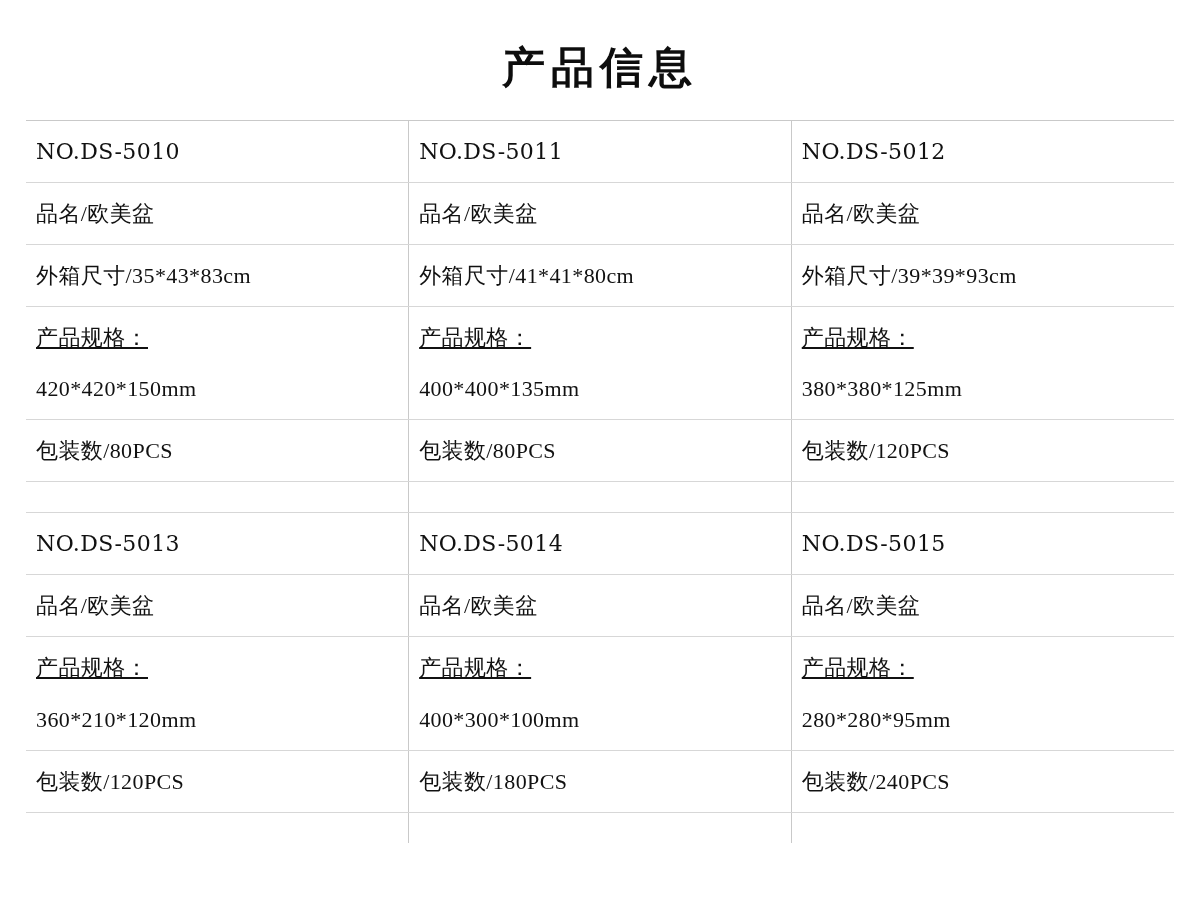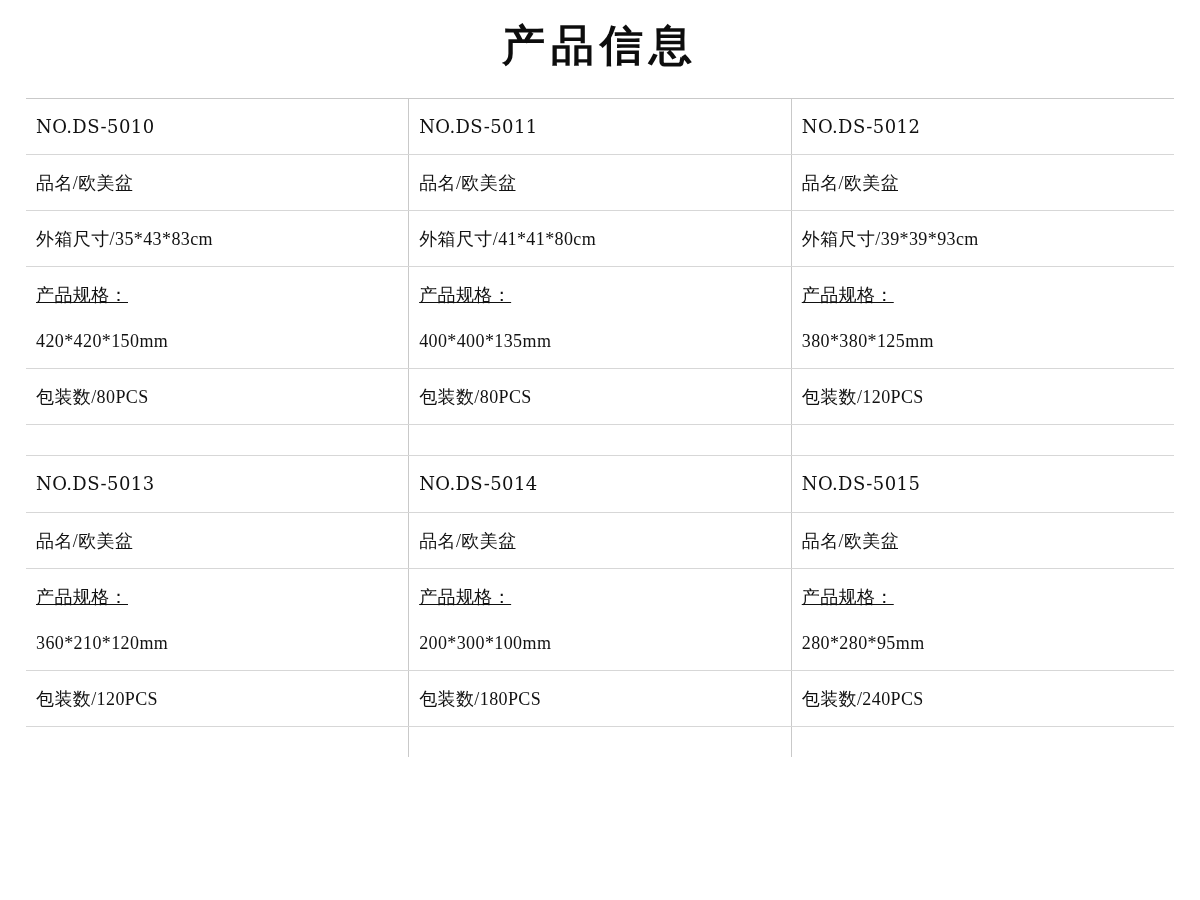--- a/index.html
+++ b/index.html
@@ -20,21 +20,21 @@
     height: 900px;
     box-sizing: border-box;
   }
   .page-title {
     text-align: center;
     font-family: "DejaVu Sans", "Liberation Sans", sans-serif;
     font-size: 43px;
     font-weight: 700;
     letter-spacing: 6px;
     color: #0d0d0d;
-    margin: 18px 0 0 0;
+    margin: 40px 0 0 0;
     line-height: 1.3;
   }
   .table-wrap {
     margin: 24px 26px 0 26px;
     width: 1148px;
   }
   table.spec {
     border-collapse: collapse;
     width: 100%;
     table-layout: fixed;
@@ -49,21 +49,21 @@
     padding: 0;
   }
   .cell.last-col {
     border-right: none;
   }
   .row-top .cell {
     border-top: 1px solid #c9c9c9;
   }
   .field {
     padding: 15px 0 14px 10px;
-    font-size: 18px;
+    font-size: 22px;
     line-height: 1.45;
     letter-spacing: 0.4px;
     min-height: 38px;
     box-sizing: border-box;
     font-family: "Liberation Serif", "DejaVu Serif", serif;
   }
   .field.mono-ish {
     font-family: "DejaVu Serif", "Liberation Serif", serif;
   }
   .field .label {
@@ -205,21 +205,21 @@
         <tr>
           <td class="cell">
             <div class="field">
               <span class="label">产品规格：</span>
               <span class="value2">360*210*120mm</span>
             </div>
           </td>
           <td class="cell">
             <div class="field">
               <span class="label">产品规格：</span>
-              <span class="value2">200*300*100mm</span>
+              <span class="value2">400*300*100mm</span>
             </div>
           </td>
           <td class="cell last-col">
             <div class="field">
               <span class="label">产品规格：</span>
               <span class="value2">280*280*95mm</span>
             </div>
           </td>
         </tr>
         <tr class="block-bottom">

